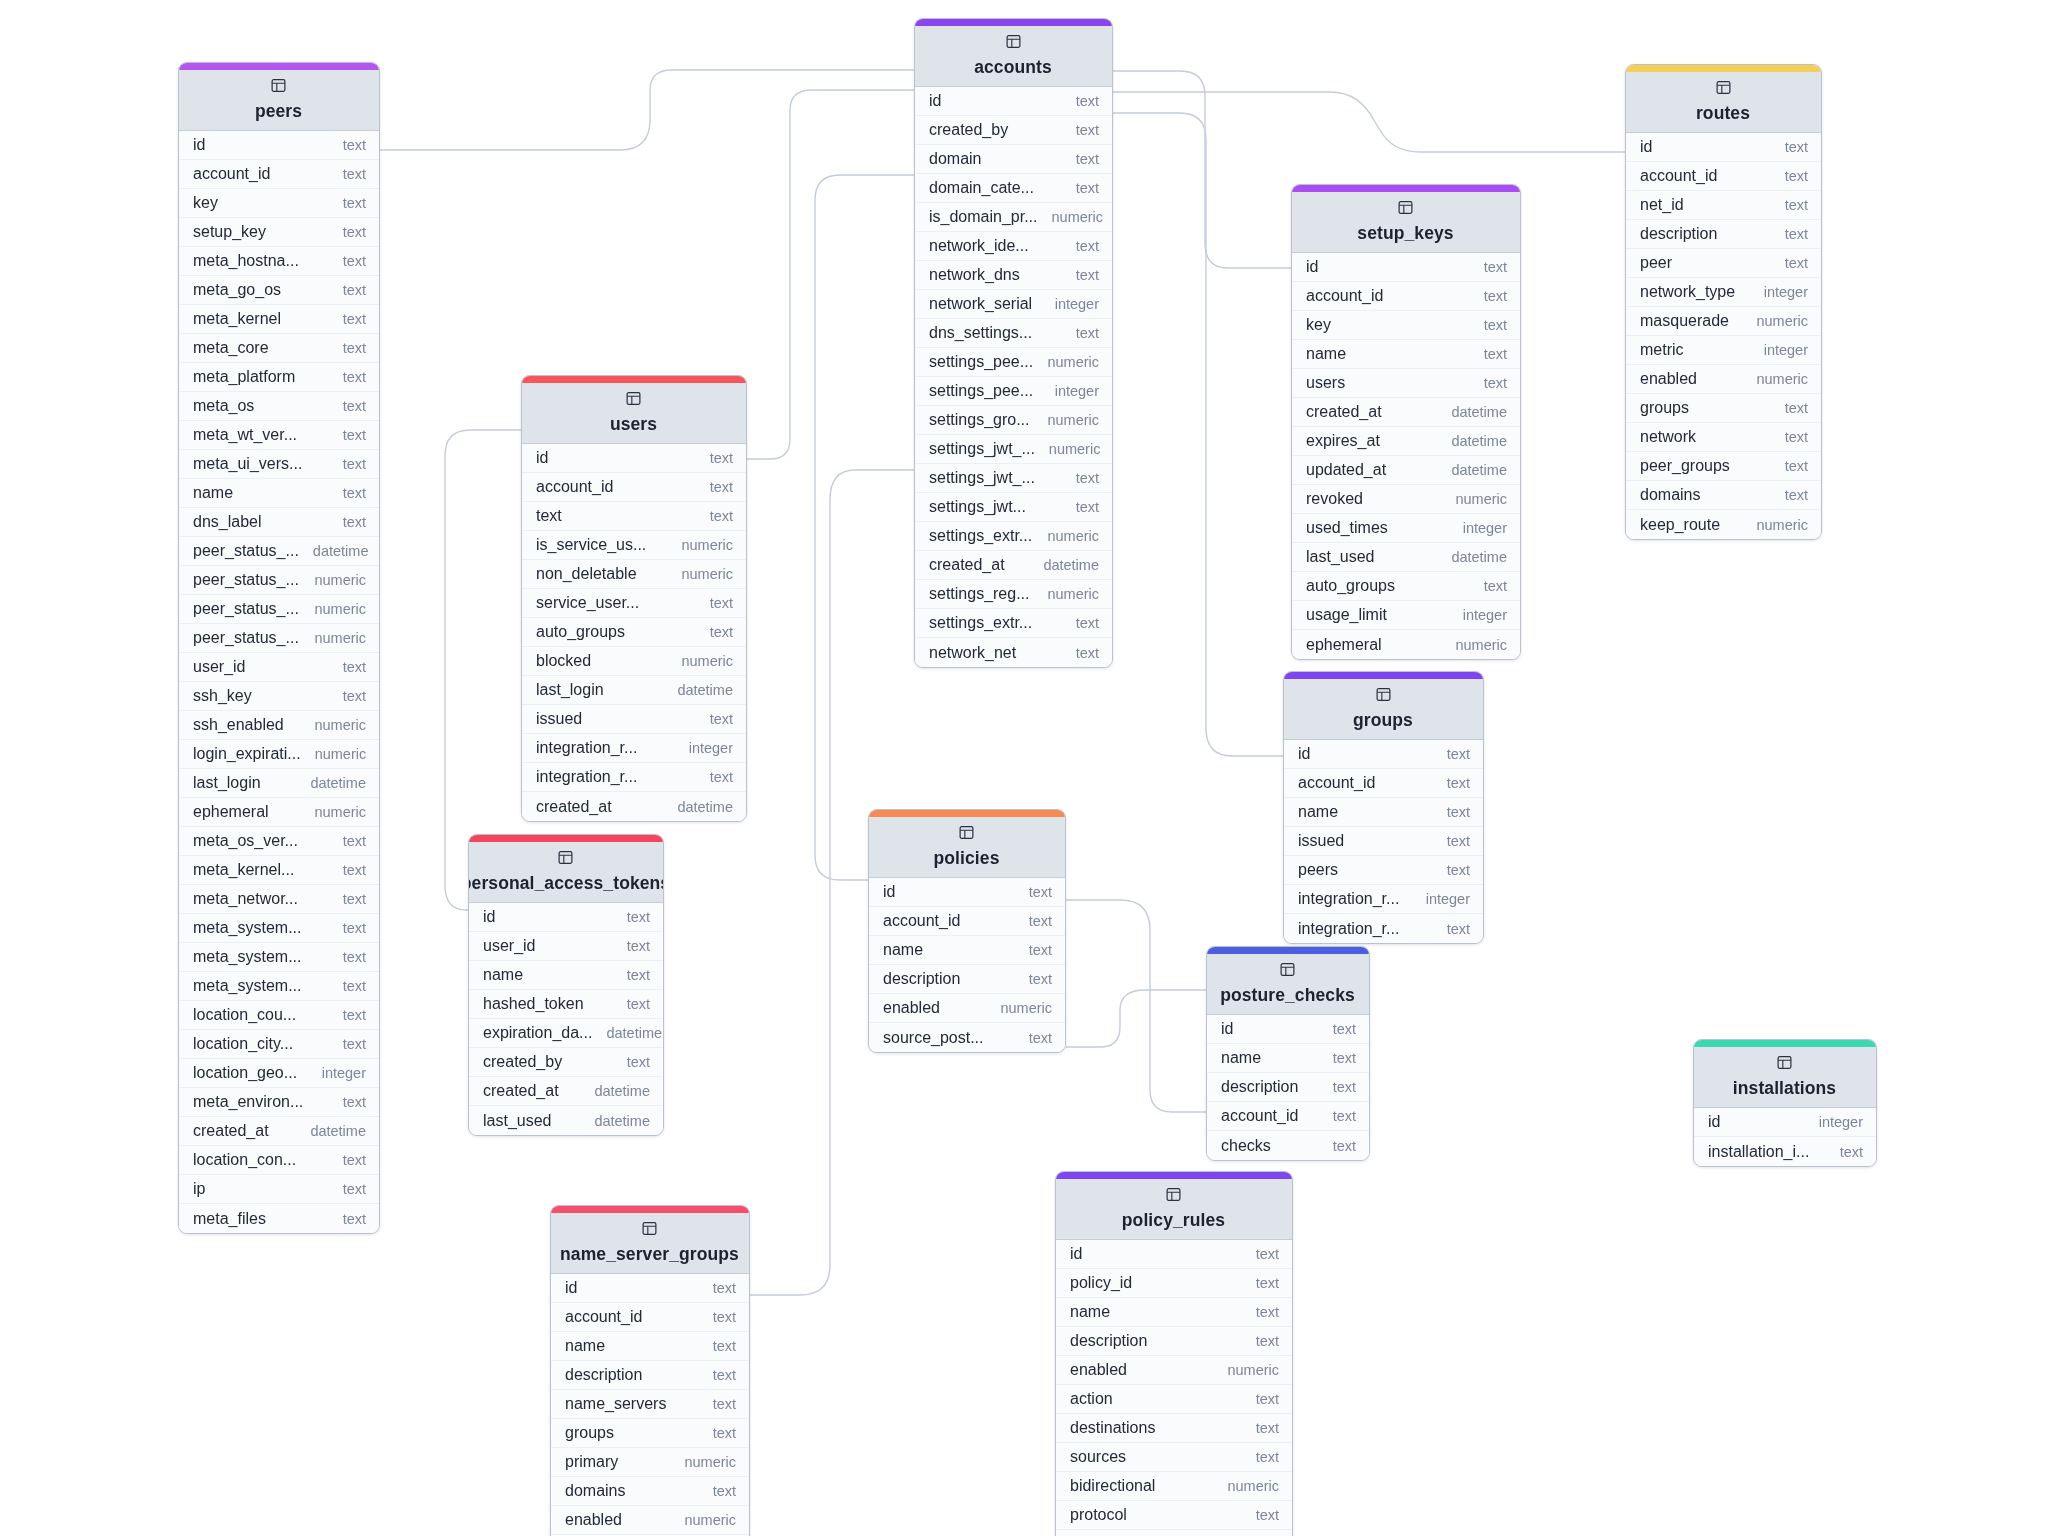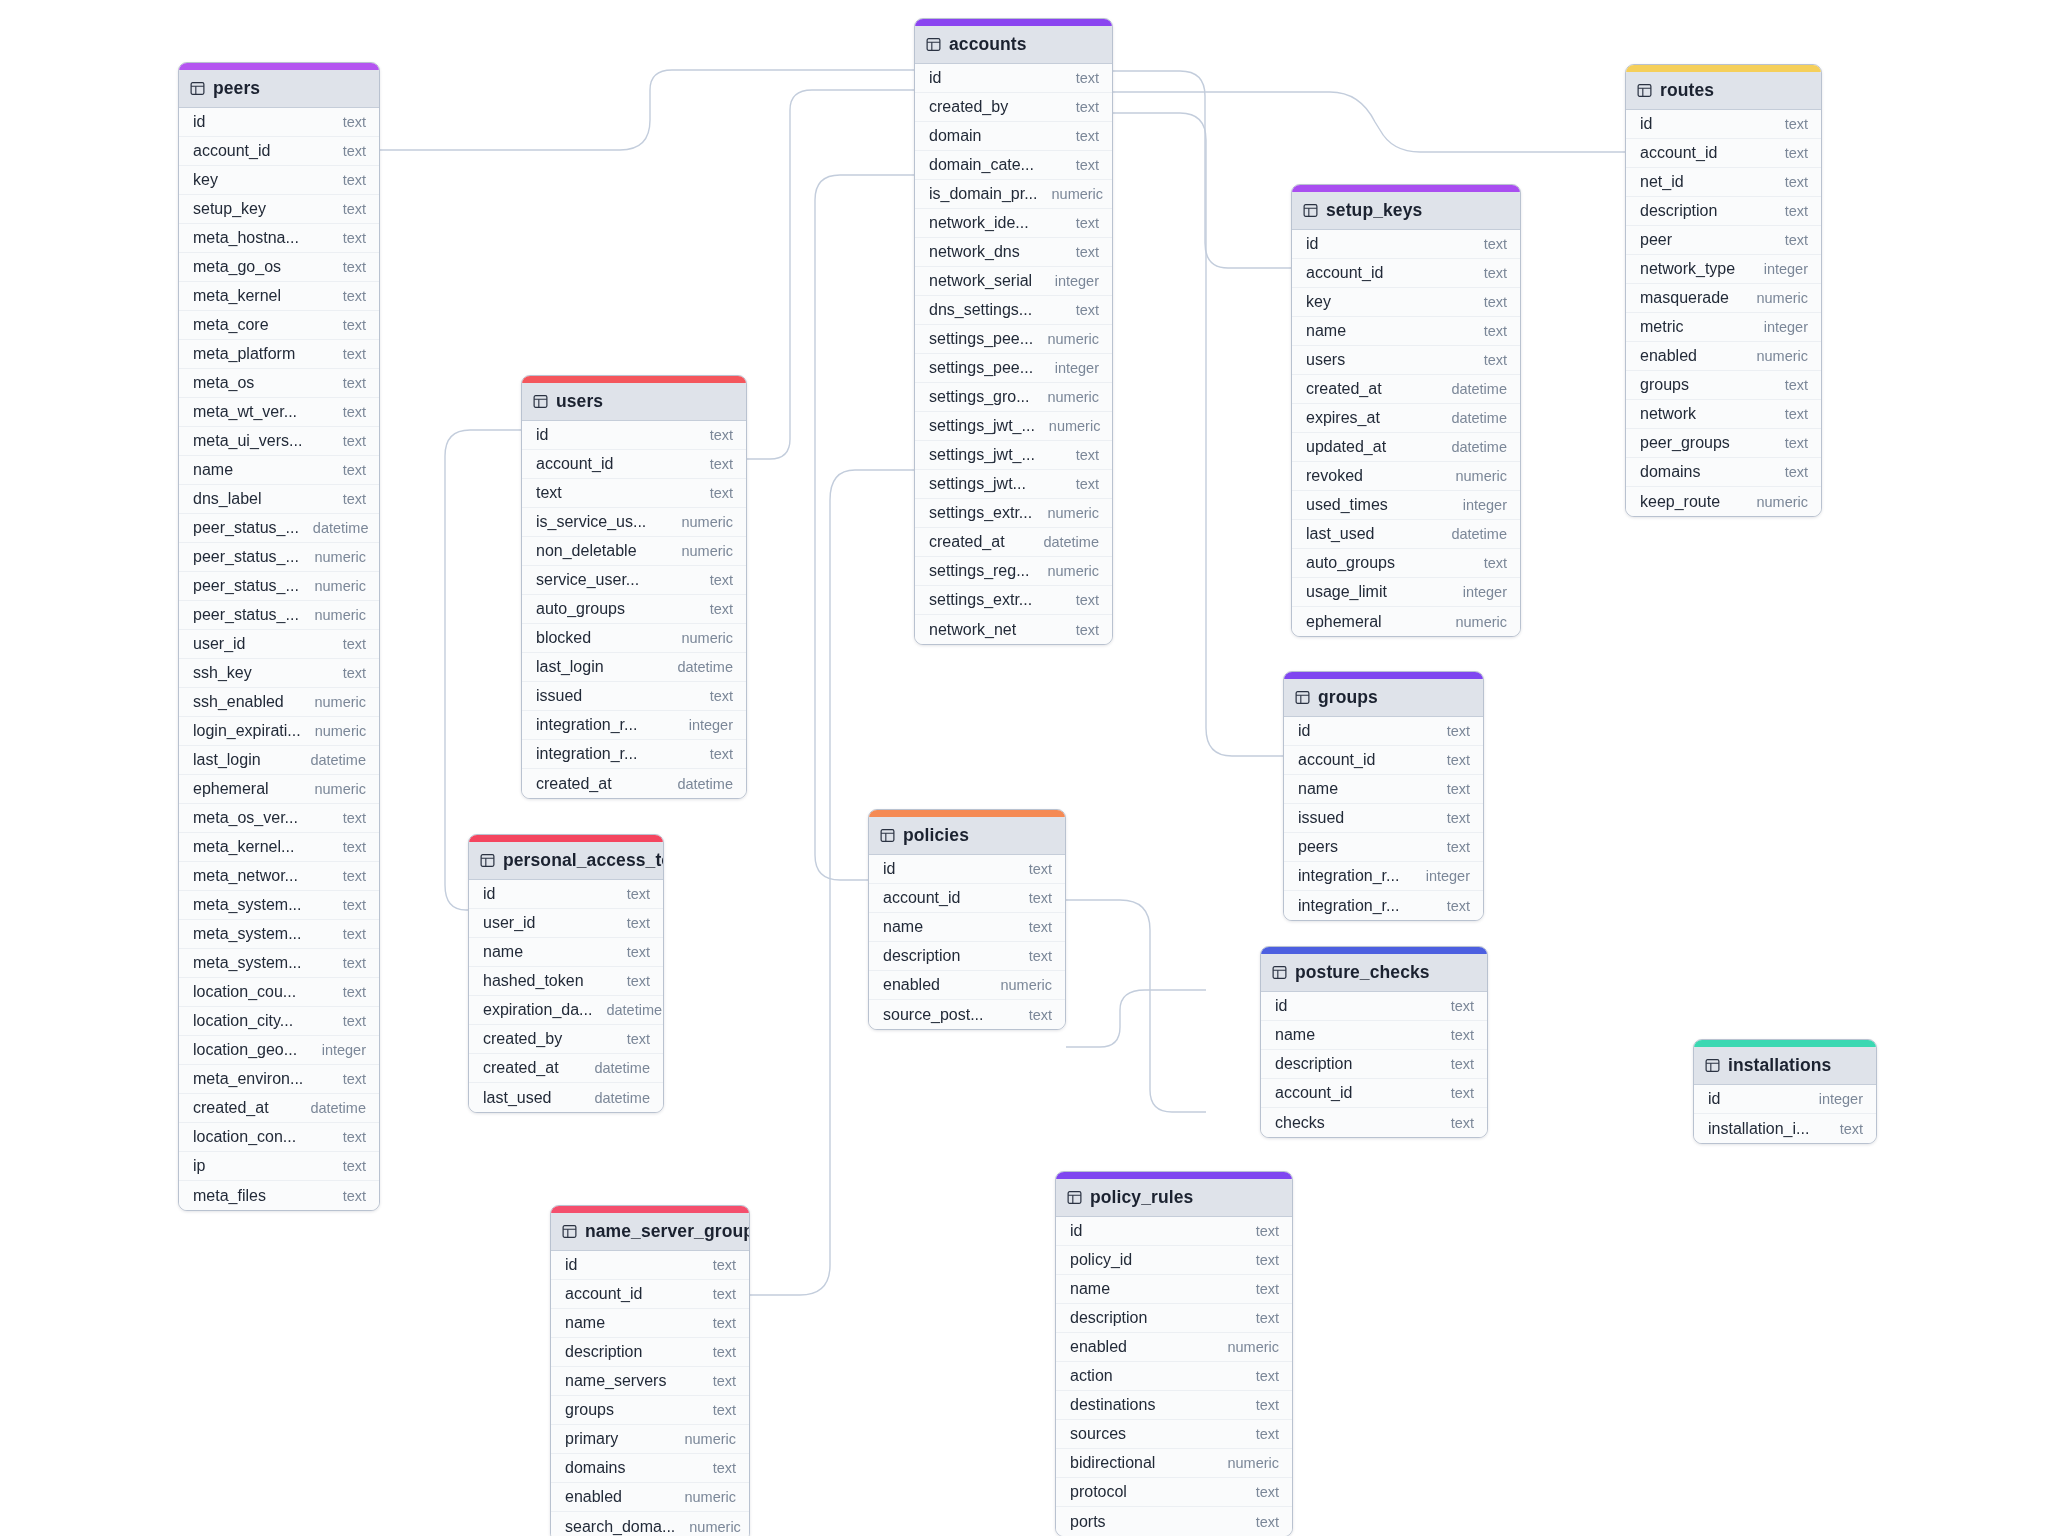--- a/index.html
+++ b/index.html
@@ -20,20 +20,21 @@
     border-radius: 9px;
     box-shadow: 0 1px 3px rgba(30,40,60,0.13);
     overflow: hidden;
   }
   .accent-bar { height: 7px; width: 100%; }
   .table-header {
     display: flex; align-items: center; gap: 8px;
     background: #dfe3ea;
     padding: 8px 12px 8px 11px;
     border-bottom: 1px solid #c5cdd9;
+    flex-direction: column;
   }
   .table-header .tname {
     font-size: 17.5px; font-weight: bold; color: #1b2230; letter-spacing: .1px;
     white-space: nowrap;
   }
   .tbl-icon { width: 15px; height: 15px; flex: none; display:block; }
 
   .row {
     display: flex; align-items: center; justify-content: space-between;
     padding: 0 13px 0 14px;
@@ -625,21 +626,21 @@
         </div>
         <div class="row">
           <span class="col-name">enabled</span>
           <span class="col-type">numeric</span>
         </div>
         <div class="row">
           <span class="col-name">source_post...</span>
           <span class="col-type">text</span>
         </div>
       </div>
-      <div class="table-card" style="left: 1260px; top: 946px; width: 228px;">
+      <div class="table-card" style="left: 1206px; top: 946px; width: 164px;">
         <div class="accent-bar" style="background: rgb(76, 95, 224);"></div>
         <div class="table-header">
           <svg class="tbl-icon" viewBox="0 0 16 16">
             <rect x="1.2" y="1.8" width="13.6" height="12.4" rx="1.6" fill="none" stroke="#2a3242" stroke-width="1.3"></rect>
             <line x1="1.2" y1="5.6" x2="14.8" y2="5.6" stroke="#2a3242" stroke-width="1.2"></line>
             <line x1="6.2" y1="5.6" x2="6.2" y2="14.2" stroke="#2a3242" stroke-width="1.2"></line>
           </svg>
           <span class="tname">posture_checks</span>
         </div>
         <div class="row">

